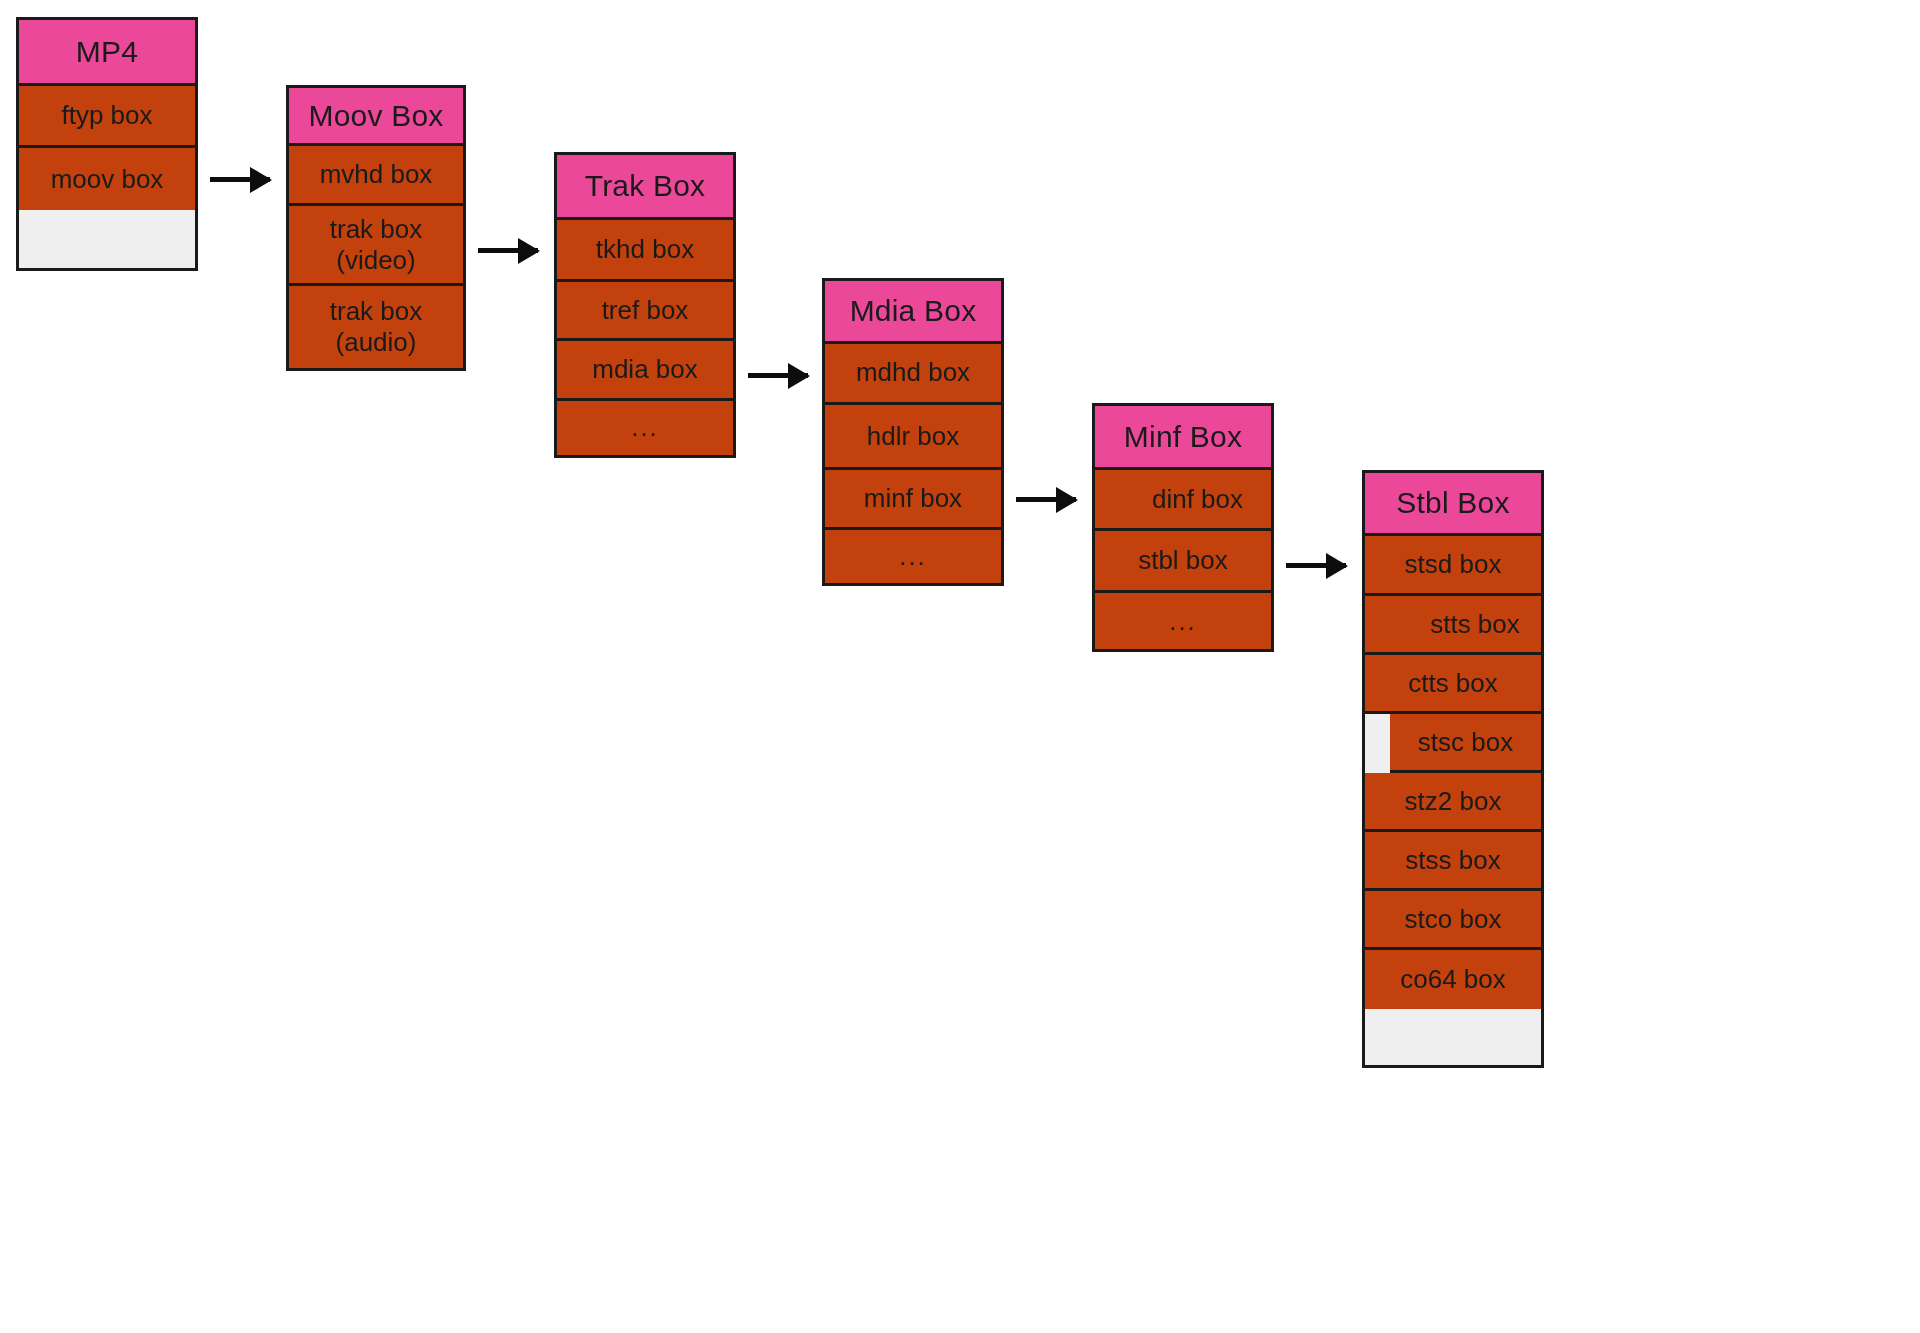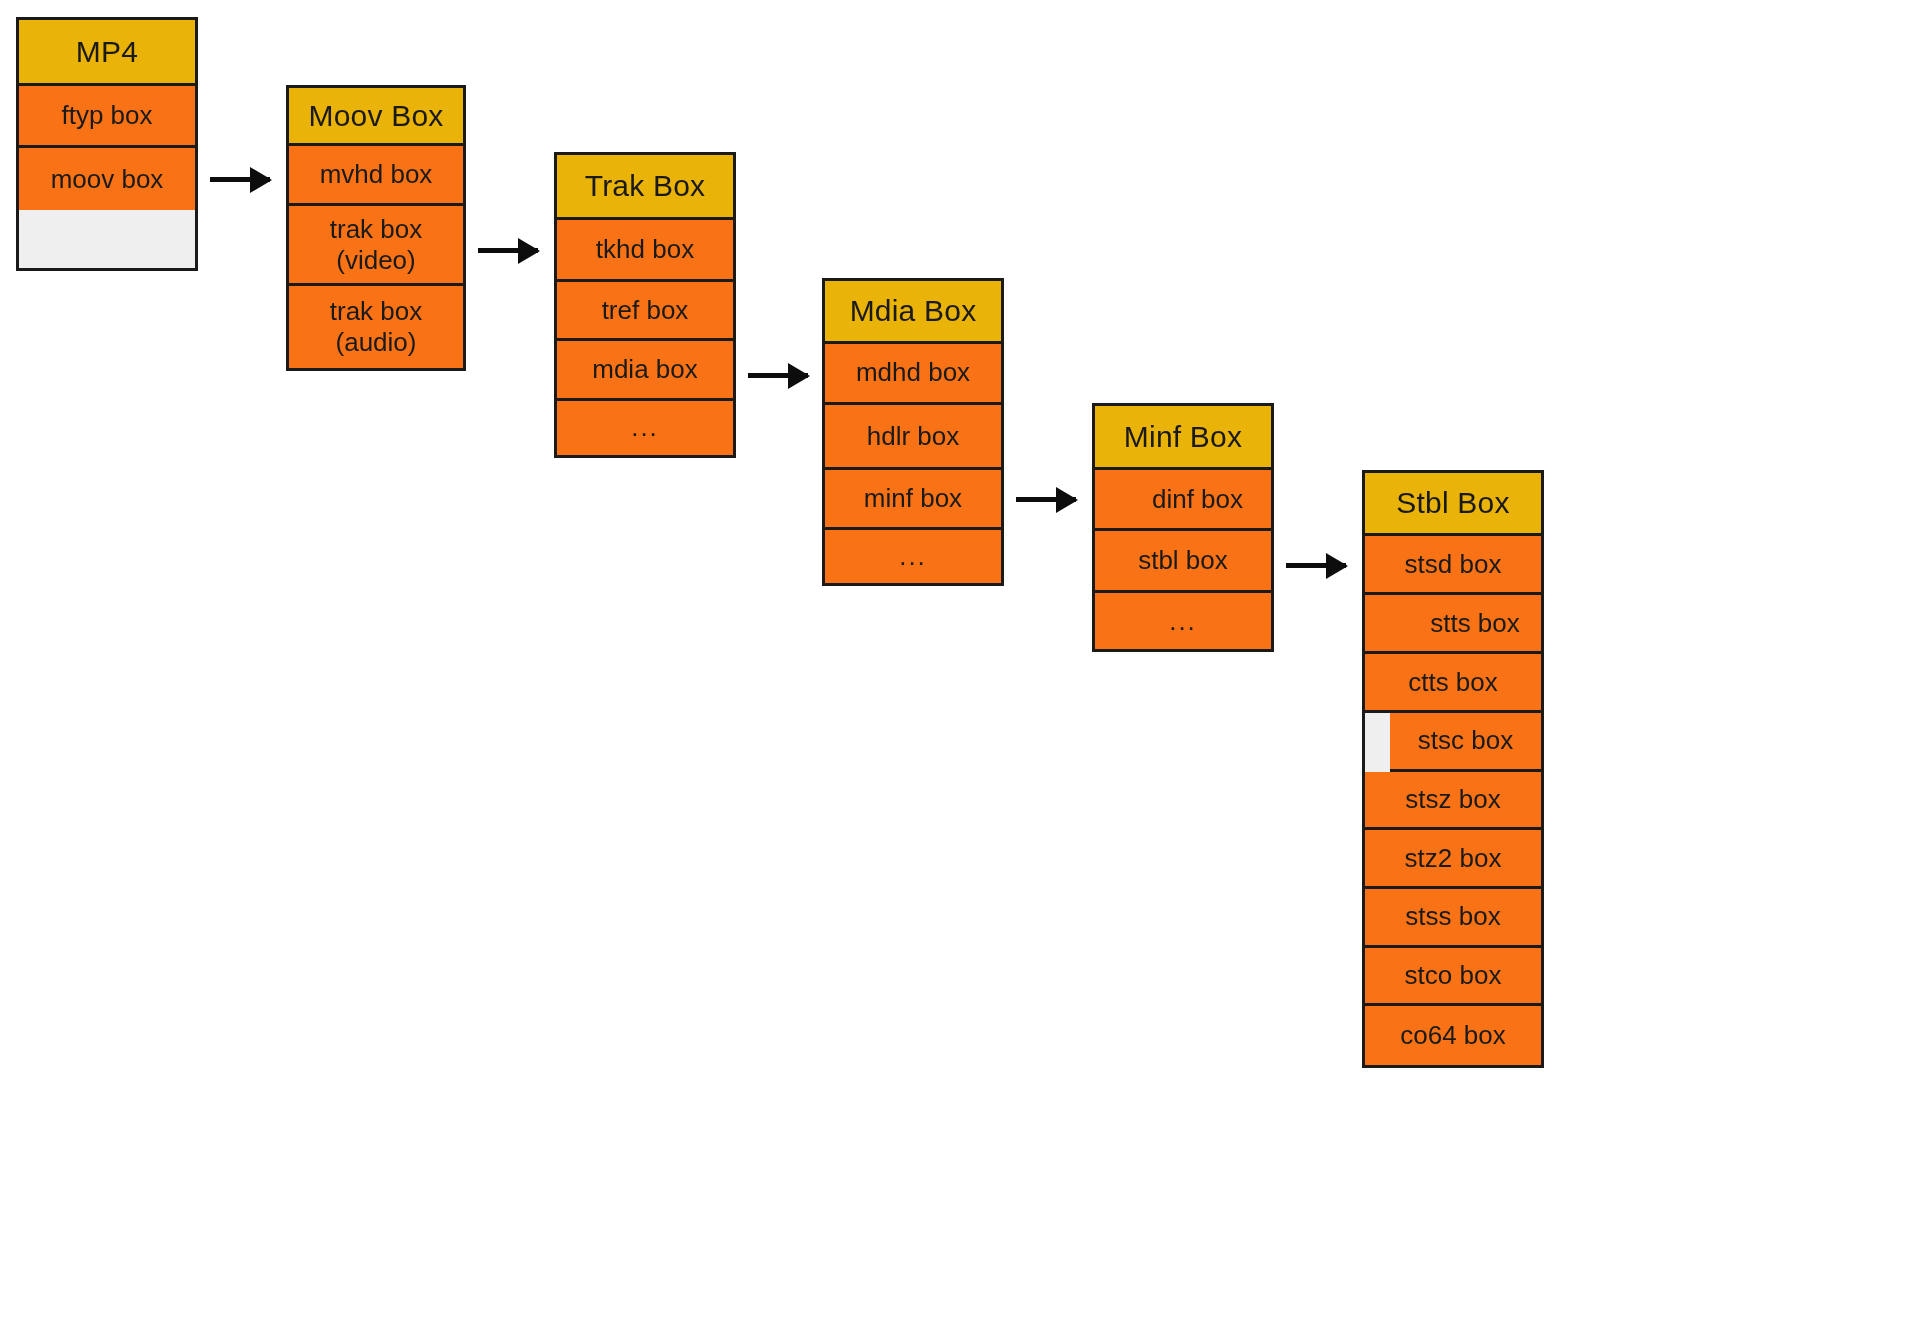--- a/index.html
+++ b/index.html
@@ -28,33 +28,33 @@
     position: absolute;
     box-sizing: border-box;
     border: 3px solid #1a1a1a;
     background: #efefef;
     display: flex;
     flex-direction: column;
   }
 
   .box-header {
     box-sizing: border-box;
-    background: #eab308;
+    background: #ec4899;
     display: flex;
     align-items: center;
     justify-content: center;
     font-size: 30px;
     color: #1a1a1a;
     letter-spacing: 0.2px;
     border-bottom: 3px solid #1a1a1a;
   }
 
   .box-row {
     box-sizing: border-box;
-    background: #f97316;
+    background: #c2410c;
     display: flex;
     align-items: center;
     justify-content: center;
     text-align: center;
     font-size: 26px;
     line-height: 1.18;
     color: #1a1a1a;
     border-bottom: 3px solid #1a1a1a;
     white-space: pre-line;
   }
@@ -136,20 +136,19 @@
   </div>
 
   <div class="arrow" style="left:1286px; top:563px; width:60px;"></div>
 
   <div class="box-stack" style="left:1362px; top:470px; width:182px; height:598px;">
     <div class="box-header" style="height:63px;">Stbl Box</div>
     <div class="box-row" style="height:60px;">stsd box</div>
     <div class="box-row" style="height:59px;padding-left:44px;">stts box</div>
     <div class="box-row" style="height:59px;">ctts box</div>
     <div class="box-row" style="height:59px;margin-left:25px;">stsc box</div>
-    <div class="box-row" style="height:59px;">stsz box</div>
     <div class="box-row" style="height:59px;">stz2 box</div>
     <div class="box-row" style="height:59px;">stss box</div>
     <div class="box-row" style="height:59px;">stco box</div>
     <div class="box-row" style="height:59px;">co64 box</div>
   </div>
 
 </div>
 
 </body></html>

